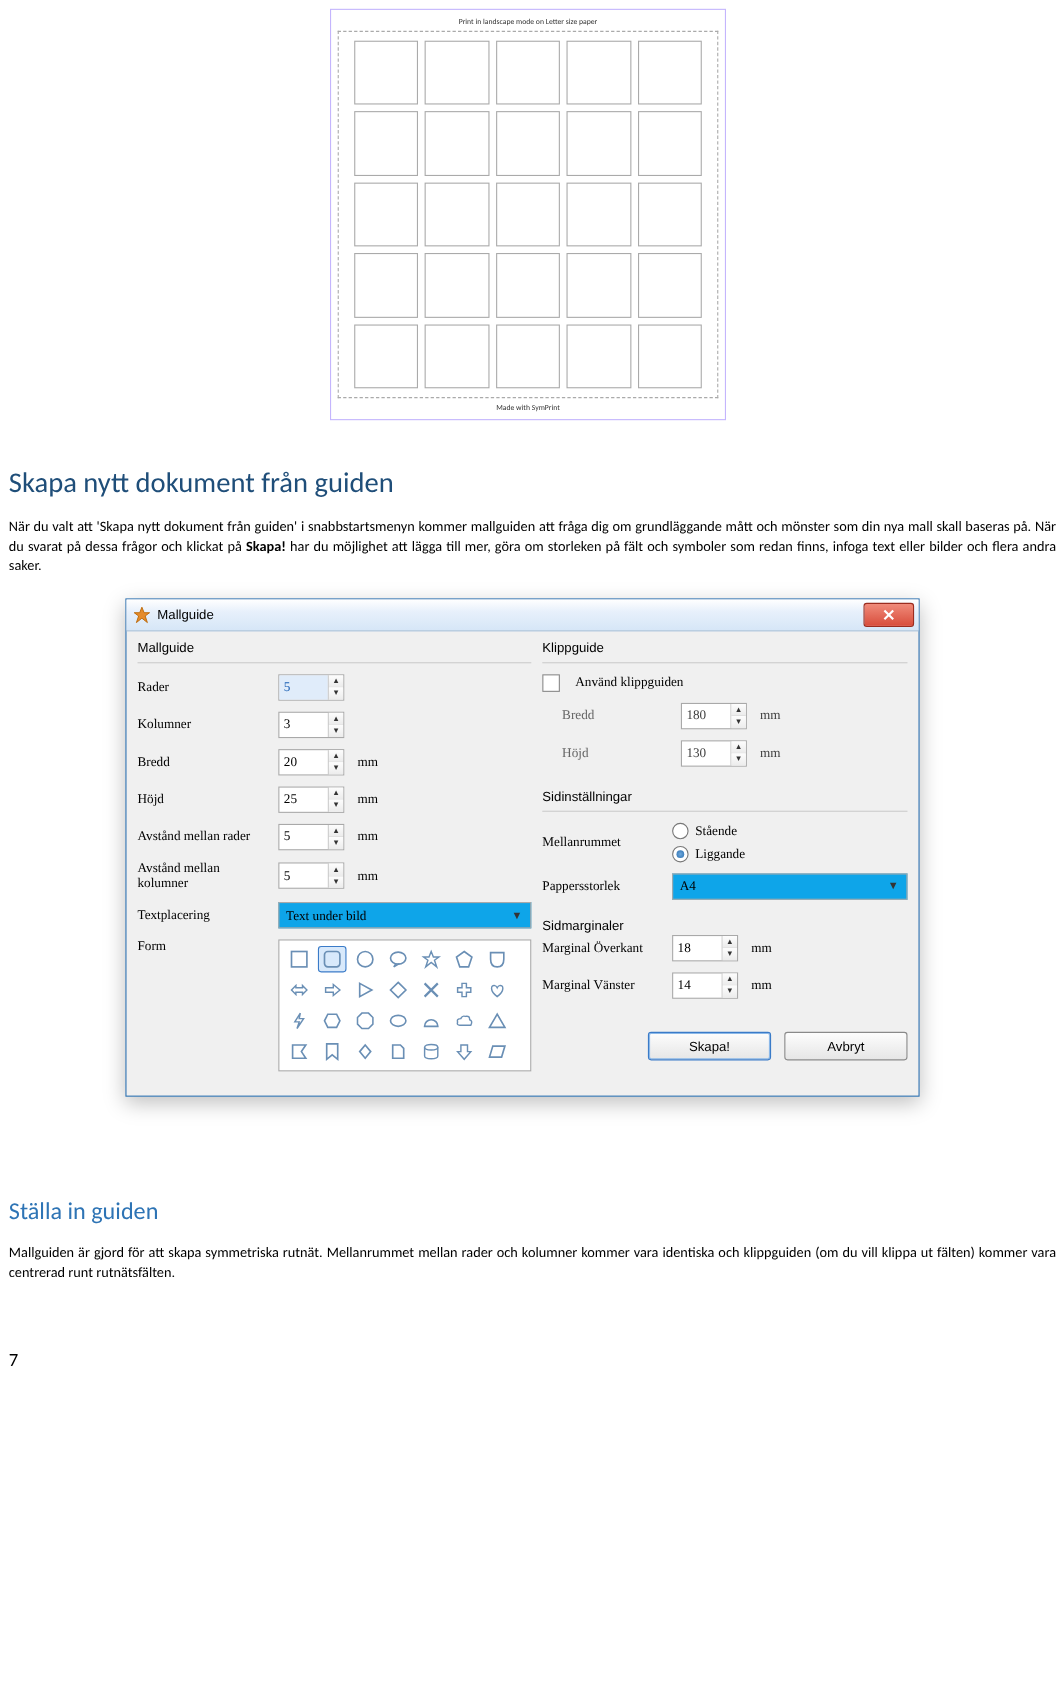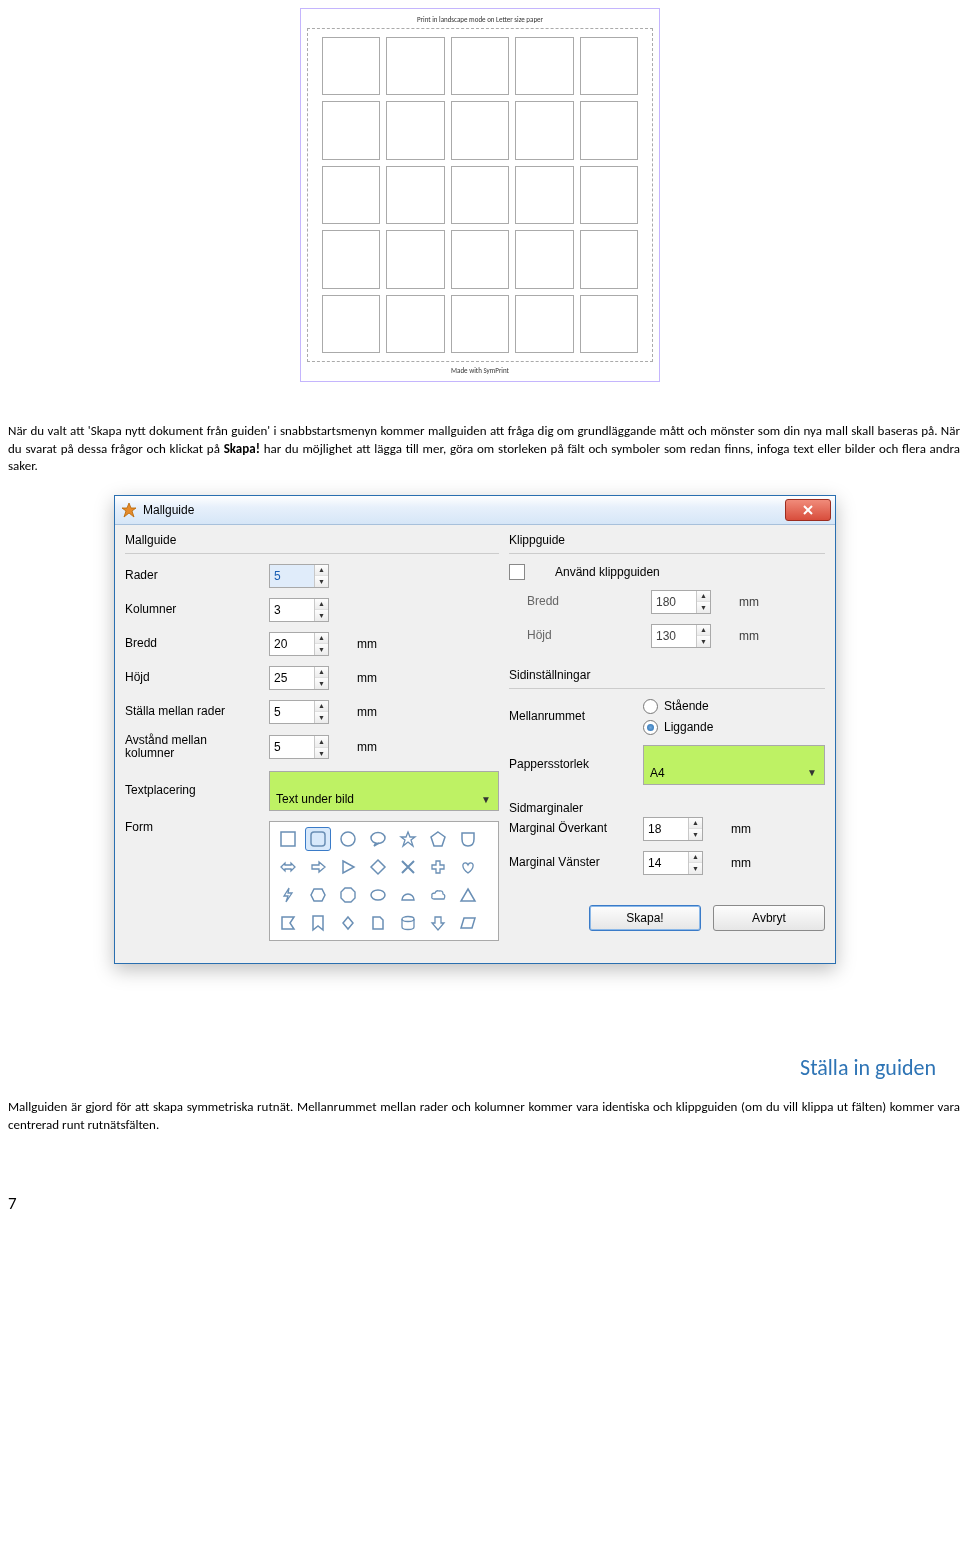--- a/index.html
+++ b/index.html
@@ -54,21 +54,20 @@
     font-size: 26px;
     margin: 0 0 16px 0;
     padding: 0 8px 0 8px;
   }
   h2.section {
     color: #2E74B5;
     font-weight: normal;
     font-size: 22px;
     margin: 0 0 12px 0;
     padding: 0 24px 0 8px;
-    text-align: right;
   }
   p.body {
     font-size: 13px;
     line-height: 1.35;
     margin: 17px 0 20px 0;
     padding: 0 0 0 8px;
     text-align: justify;
   }
   p.body .bold { font-weight: bold; }
   .pgnum {
@@ -125,21 +124,22 @@
   }
   .hr {
     height: 1px;
     background: #ccc;
     margin: 2px 0 10px 0;
   }
   .row {
     display: flex;
     align-items: center;
     margin-bottom: 10px;
-    gap: 24px;
+    gap: 8px;
+    font-family: Liberation Serif, serif;
   }
   .row.tall { align-items: flex-start; }
   .lbl {
     width: 120px;
     color: #000;
     line-height: 1.15;
   }
   .lbl.short { width: 110px; }
   .lbl.indent { padding-left: 18px; color:#666; width:100px; }
   .unit { color: #000; margin-left: 4px; }
@@ -161,25 +161,25 @@
   }
   .spin .spins div {
     flex:1; display:flex; align-items:center; justify-content:center;
     font-size: 7px; color:#333;
     border-bottom: 1px solid #e0e0e0;
     background: linear-gradient(#fdfdfd,#ececec);
   }
   .spin .spins div:last-child { border-bottom:0; }
   .dropdown {
     border: 1px solid #a9a9a9;
-    background: #bef264;
+    background: #0ea5e9;
     height: 22px;
     display: flex;
     align-items: center;
-    padding: 16px 4px 0 6px;
+    padding: 0 4px 0 6px;
     flex: 1;
     justify-content: space-between;
   }
   .dropdown .arrow {
     width: 16px; text-align:center; color:#333; font-size:10px;
   }
   .checkbox {
     width: 14px; height: 14px;
     border: 1px solid #888;
     background: #fff;
@@ -275,20 +275,21 @@
             <div class="grid-cell"></div>
             <div class="grid-cell"></div>
             <div class="grid-cell"></div>
             <div class="grid-cell"></div>
         </div>
       </div>
       <div class="preview-footer">Made with SymPrint</div>
     </div>
   </div>
 
+  <h1 class="section">Skapa nytt dokument från guiden</h1>
   <p class="body">
     <span>När du valt att 'Skapa nytt dokument från guiden' i snabbstartsmenyn kommer mallguiden att fråga dig om grundläggande mått och mönster som din nya mall skall baseras på. När du svarat på dessa frågor och klickat på </span><span class="bold">Skapa!</span><span> har du möjlighet att lägga till mer, göra om storleken på fält och symboler som redan finns, infoga text eller bilder och flera andra saker.</span>
   </p>
 
   <div class="dialog">
     <div class="titlebar">
       <span class="appicon">
         <svg width="16" height="16" viewBox="0 0 16 16">
             <polygon points="8,1 10,6 15,6 11,9 13,15 8,11 3,15 5,9 1,6 6,6" fill="#e58b2c" stroke="#b96400" stroke-width="0.8"></polygon>
           </svg>
@@ -346,21 +347,21 @@
             <input value="25" style="">
             <div class="spins">
                 <div>▲</div>
                 <div>▼</div>
               </div>
           </div>
           <span class="unit">mm</span>
         </div>
 
         <div class="row">
-          <div class="lbl">Ställa mellan rader</div>
+          <div class="lbl">Avstånd mellan rader</div>
           <div class="spin">
             <input value="5" style="">
             <div class="spins">
                 <div>▲</div>
                 <div>▼</div>
               </div>
           </div>
           <span class="unit">mm</span>
         </div>
 

